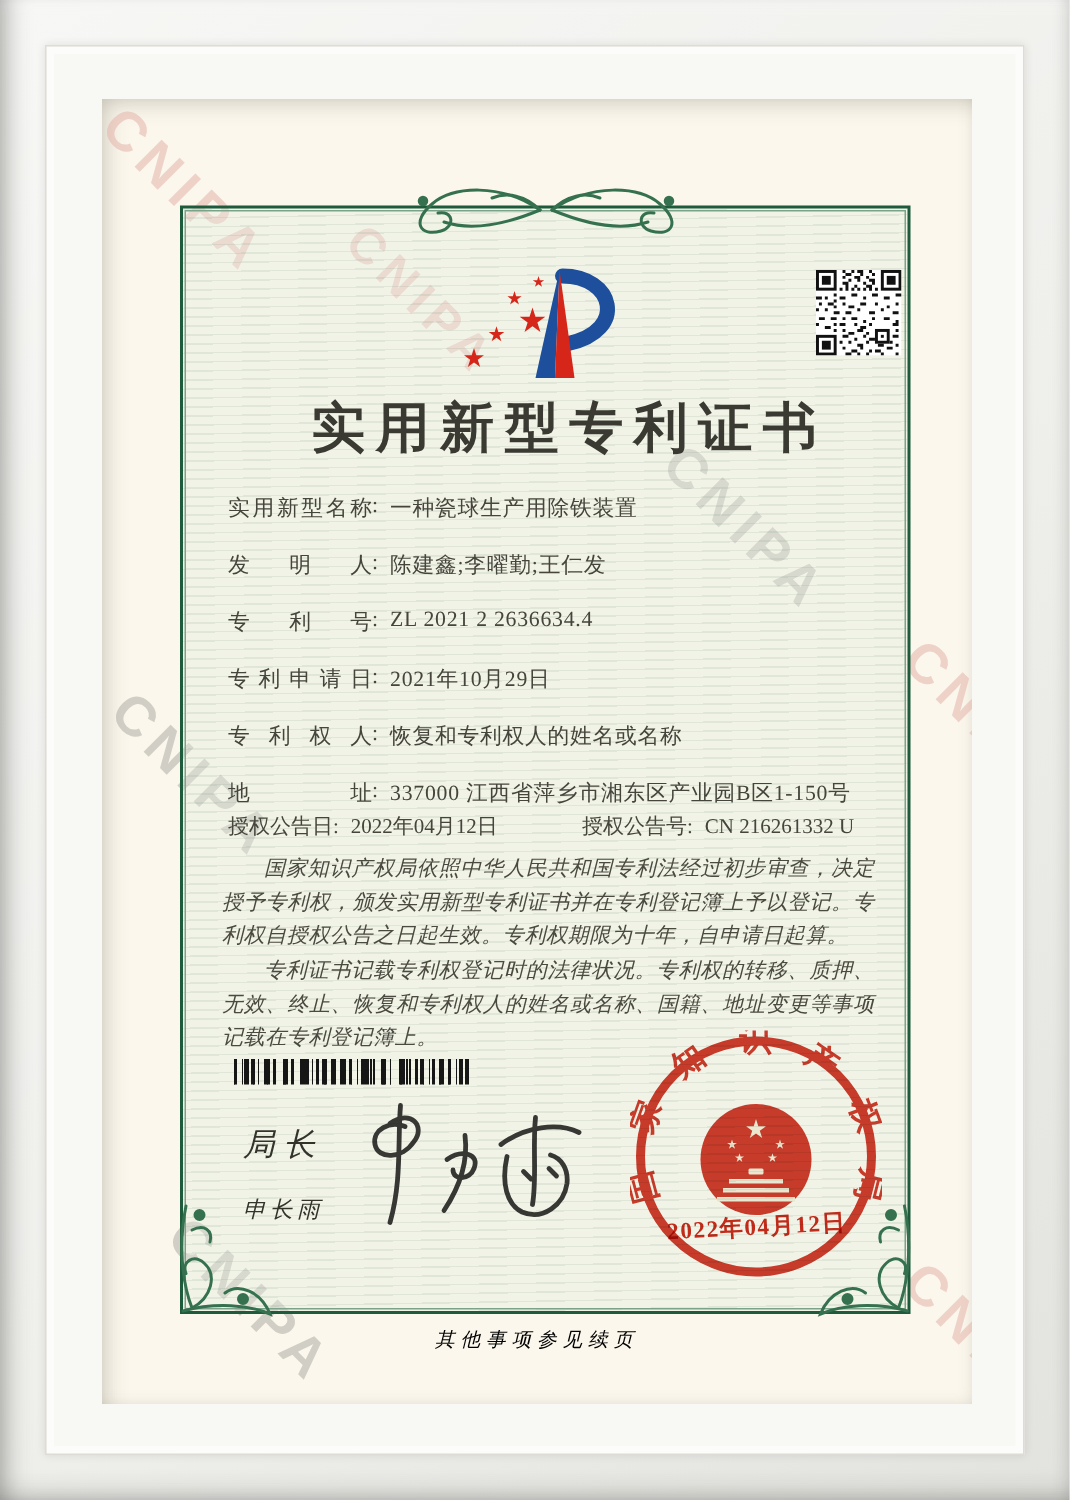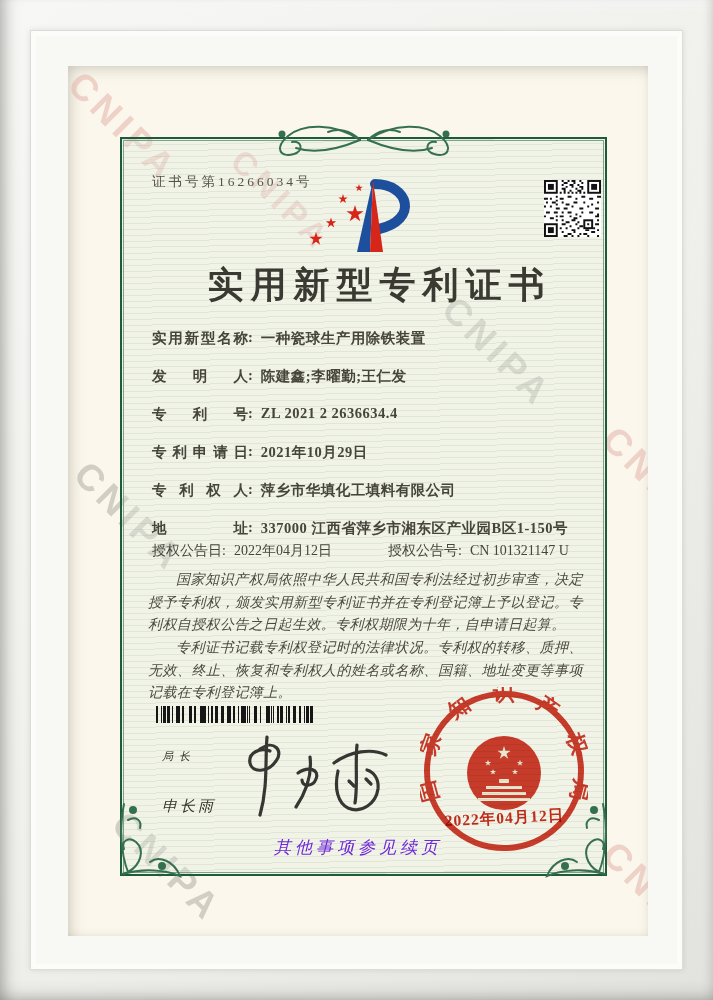--- a/index.html
+++ b/index.html
@@ -64,21 +64,21 @@
     font-size:13.5px;letter-spacing:3px;color:#54544c;
   }
   .qr{position:absolute;top:41px;right:4px;width:57px;height:57px;}
   .logo{position:absolute;left:171px;top:33px;width:140px;height:86px;}
   .title{
     position:absolute;left:0;top:106px;width:100%;margin:16px;
     text-align:center;font-size:36px;font-weight:bold;
     letter-spacing:7px;color:#3a3a33;
   }
   .fields{position:absolute;left:30px;top:190px;right:20px;font-size:14.5px;color:#46453c;}
-  .field-row{height:38px;display:flex;align-items:flex-start;font-weight:bold;}
+  .field-row{height:38px;display:flex;align-items:flex-start;}
   .f-label{
     display:inline-block;width:96px;
     text-align:justify;text-align-last:justify;
     flex:0 0 96px;
   }
   .f-colon{margin:0 8px 0 0;}
   .f-value{letter-spacing:.5px;}
   .grant-row{position:absolute;left:30px;top:403px;right:12px;font-size:14px;color:#46453c;}
   .grant-right{position:absolute;left:236px;top:0;}
   .paras{
@@ -86,36 +86,36 @@
     font-size:14px;line-height:1.62;color:#4b4a40;
     font-style:italic;letter-spacing:.4px;
   }
   .paras p{margin:0;text-indent:2em;text-align:justify;}
   .barcode{
     position:absolute;left:34px;top:567px;width:157px;height:17px;
     background-image:
       repeating-linear-gradient(90deg,#161616 0 2px,rgba(0,0,0,0) 2px 5px,#161616 5px 6px,rgba(0,0,0,0) 6px 11px),
       repeating-linear-gradient(90deg,#161616 0 1px,rgba(0,0,0,0) 1px 7px,#161616 7px 10px,rgba(0,0,0,0) 10px 13px);
   }
-  .sig-title{position:absolute;left:40px;top:610px;font-size:11px;color:#33332c;letter-spacing:6px;font-style:italic;}
+  .sig-title{position:absolute;left:40px;top:610px;font-size:21px;color:#33332c;letter-spacing:6px;font-style:italic;}
   .sig-name{position:absolute;left:40px;top:658px;font-size:15px;color:#33332c;letter-spacing:3px;font-style:italic;}
   .sig-script{position:absolute;left:108px;top:594px;width:175px;height:90px;}
   .seal{position:absolute;left:298px;top:548px;width:168px;height:168px;mix-blend-mode:multiply;opacity:.92;}
   .seal-date{
     position:absolute;left:290px;top:669px;width:185px;text-align:center;
     font-size:15.5px;font-weight:bold;color:#cd2d1c;letter-spacing:1px;
     transform:rotate(-3deg);mix-blend-mode:multiply;
   }
   .pagination{
     position:absolute;left:0;top:712px;width:100%;text-align:center;
     font-size:12.5px;color:#8b8b80;letter-spacing:3px;
   }
   .footer-note{
-    position:absolute;left:0;top:770px;width:100%;text-align:center;
-    font-size:17px;color:#6d28d9;letter-spacing:4px;font-style:italic;
+    position:absolute;left:0;top:818px;width:100%;text-align:center;
+    font-size:13px;color:#000000;letter-spacing:4px;font-style:italic;
   }
 </style>
 </head>
 <body>
 
 <div class="frame">
   <div class="frame-step"></div>
 
   <div class="paper">
 
@@ -156,21 +156,20 @@
       <svg class="flourish-br" width="72" height="84" viewBox="0 0 72 84">
         <g fill="none" stroke="#35714e" stroke-width="2" stroke-linecap="round">
           <path d="M10 8 C 5 32 7 58 14 76 C 27 69 31 54 22 46 C 15 40 7 45 10 53"></path>
           <path d="M8 78 C 30 72 52 74 66 80 C 60 65 45 59 36 66"></path>
           <path d="M14 24 C 22 20 28 24 26 32"></path>
           <circle cx="19" cy="14" r="3" fill="#35714e"></circle>
           <circle cx="48" cy="70" r="3" fill="#35714e"></circle>
         </g>
       </svg>
 
-      <span class="cert-no">证书号第16266034号</span>
 
       <svg class="qr" viewBox="0 0 29 29">
         <rect x="0" y="0" width="29" height="29" fill="#ffffff"></rect>
         <g fill="#111111">
           <rect x="0" y="0" width="7" height="7"></rect>
             <rect x="1" y="1" width="5" height="5" fill="#ffffff"></rect>
             <rect x="2" y="2" width="3" height="3"></rect>
           <rect x="22" y="0" width="7" height="7"></rect>
             <rect x="23" y="1" width="5" height="5" fill="#ffffff"></rect>
             <rect x="24" y="2" width="3" height="3"></rect>
@@ -229,32 +228,32 @@
             <span class="f-value">ZL 2021 2 2636634.4</span>
         </div>
         <div class="field-row">
           <span class="f-label">专利申请日</span>
             <span class="f-colon">:</span>
             <span class="f-value">2021年10月29日</span>
         </div>
         <div class="field-row">
           <span class="f-label">专利权人</span>
             <span class="f-colon">:</span>
-            <span class="f-value">萍乡市华填化工填料有限公司</span>
+            <span class="f-value">恢复和专利权人的姓名或名称</span>
         </div>
         <div class="field-row">
           <span class="f-label">地址</span>
             <span class="f-colon">:</span>
             <span class="f-value">337000 江西省萍乡市湘东区产业园B区1-150号</span>
         </div>
       </div>
 
       <div class="grant-row">
         <span class="grant-left"><span>授权公告日</span><span class="f-colon">:</span><span>2022年04月12日</span></span>
-        <span class="grant-right"><span>授权公告号</span><span class="f-colon">:</span><span>CN 101321147 U</span></span>
+        <span class="grant-right"><span>授权公告号</span><span class="f-colon">:</span><span>CN 216261332 U</span></span>
       </div>
 
       <div class="paras">
         <p>国家知识产权局依照中华人民共和国专利法经过初步审查，决定授予专利权，颁发实用新型专利证书并在专利登记簿上予以登记。专利权自授权公告之日起生效。专利权期限为十年，自申请日起算。</p>
         <p>专利证书记载专利权登记时的法律状况。专利权的转移、质押、无效、终止、恢复和专利权人的姓名或名称、国籍、地址变更等事项记载在专利登记簿上。</p>
       </div>
 
       <div class="barcode"></div>
 
       <span class="sig-title">局长</span>

